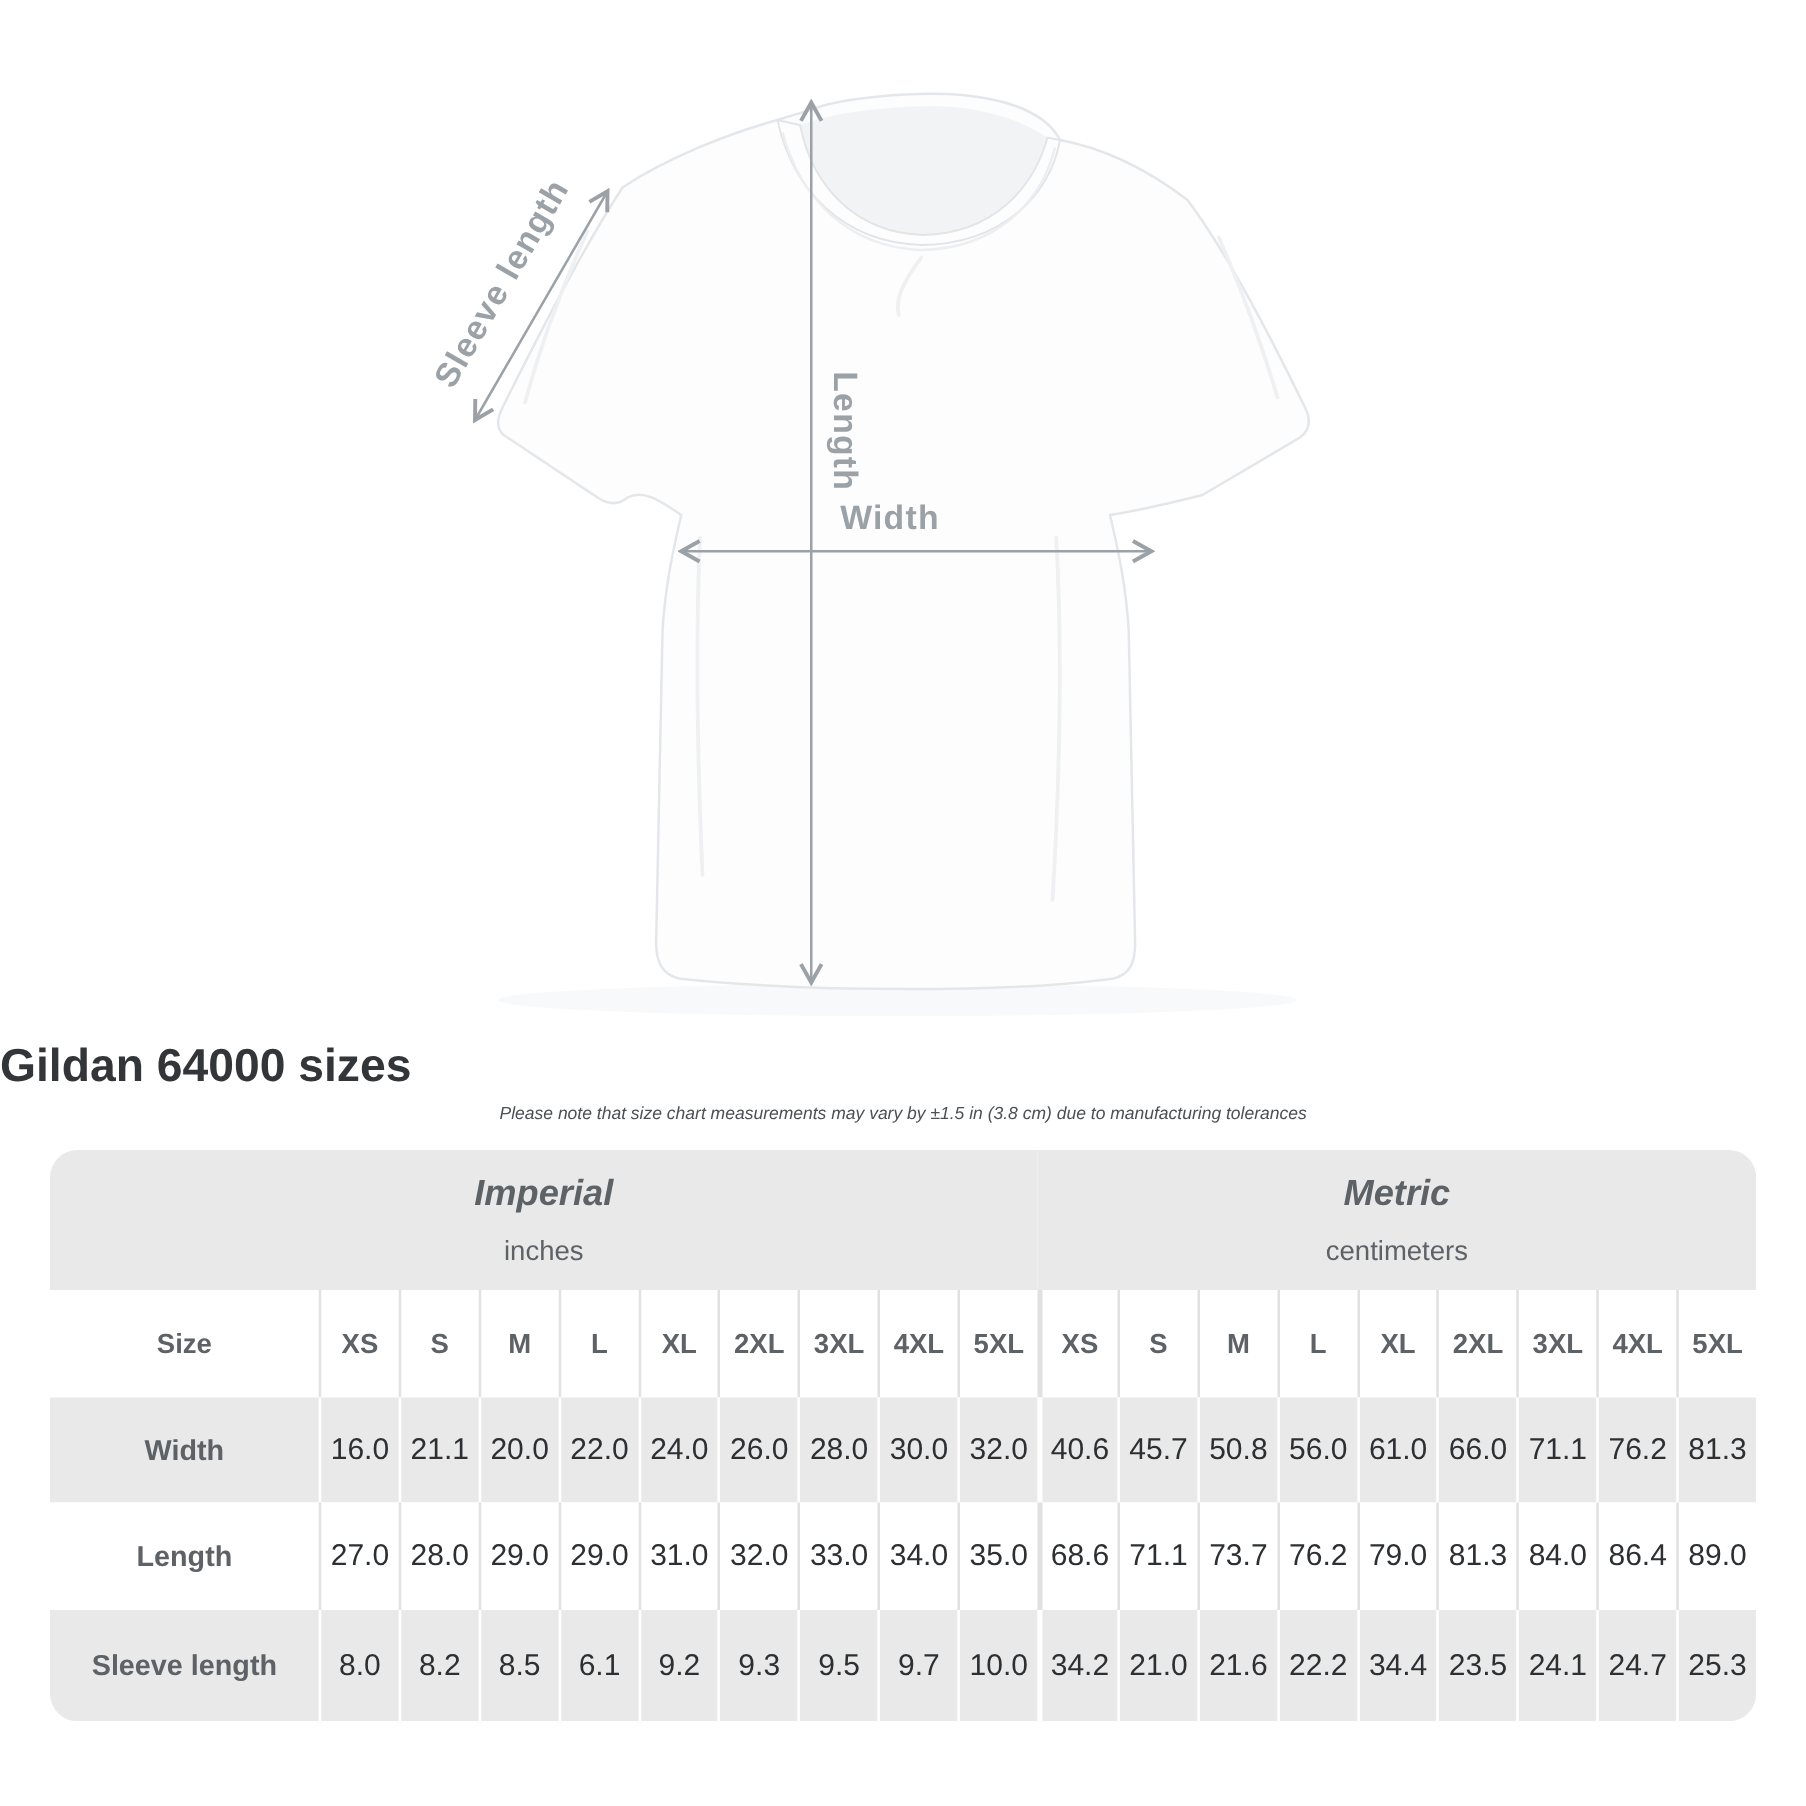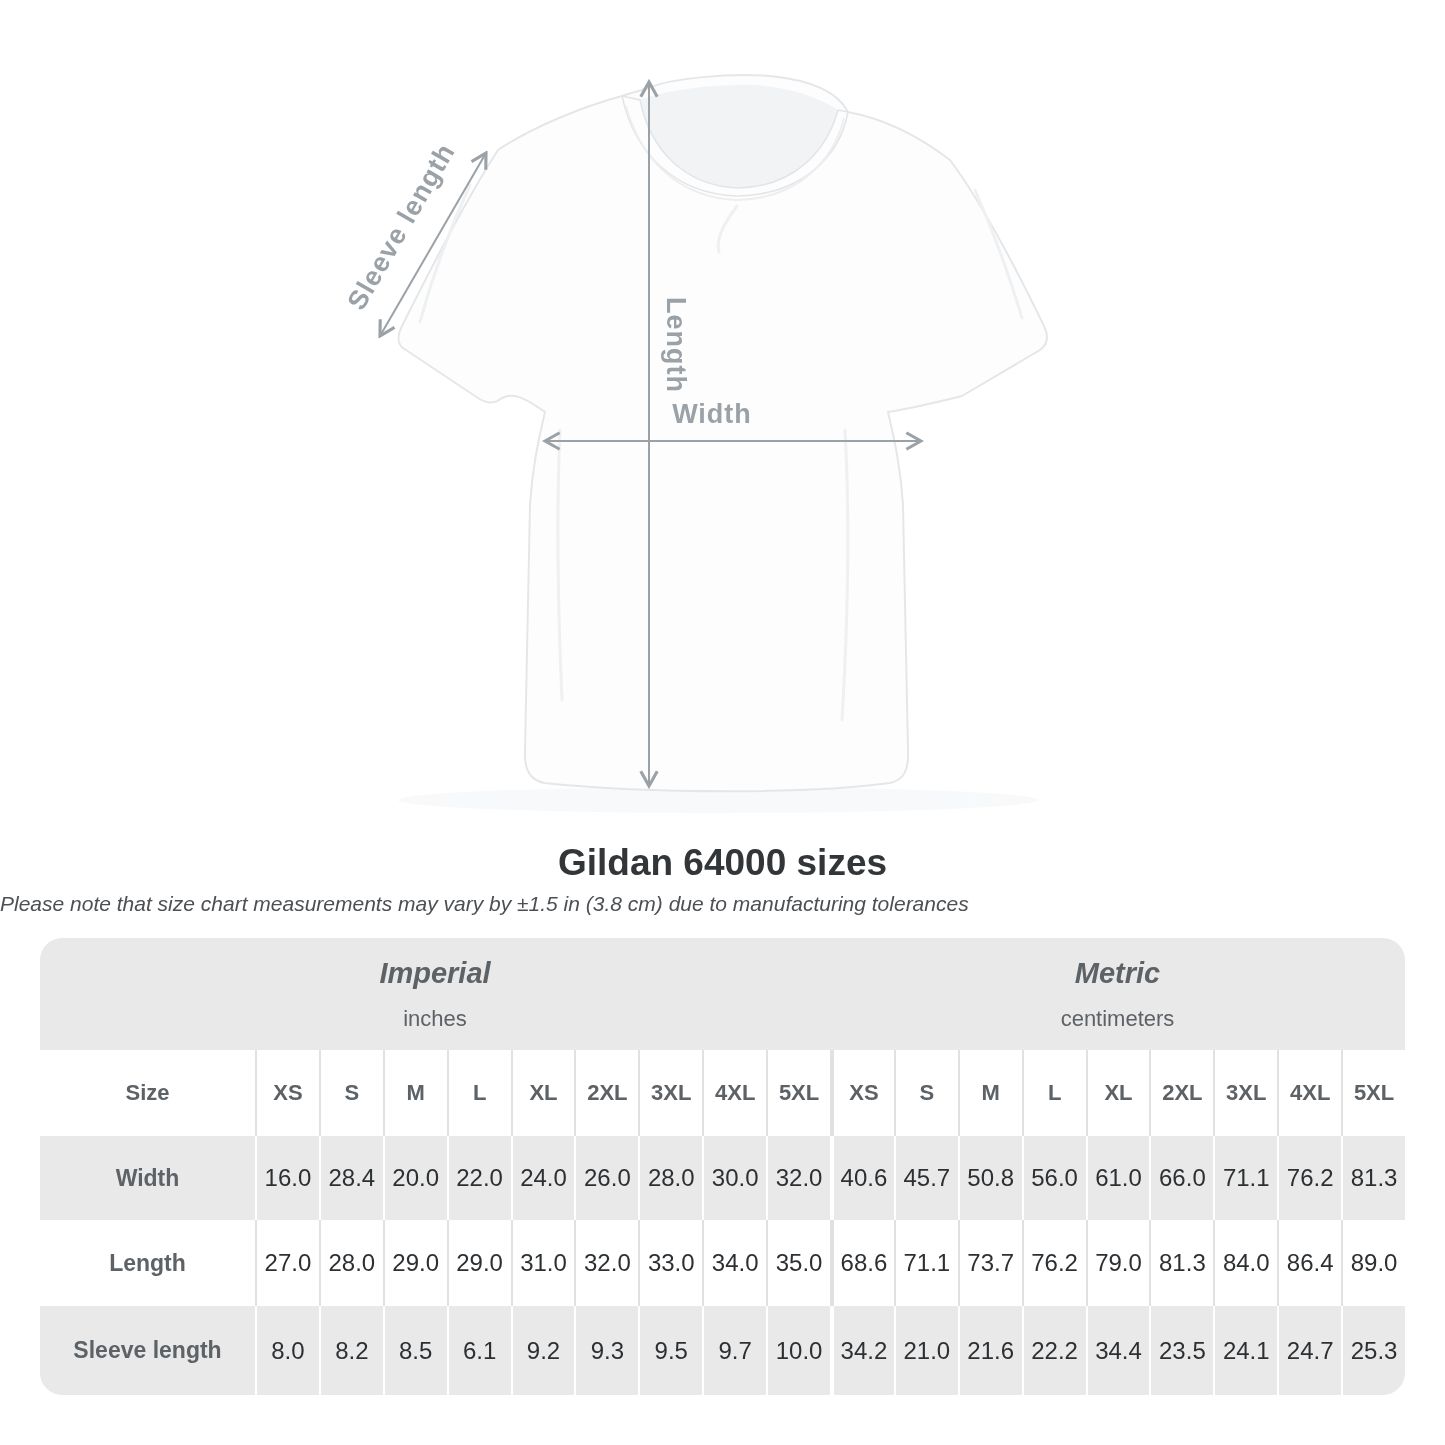--- a/index.html
+++ b/index.html
@@ -9,22 +9,22 @@
   }
   .diagram{width:1445px;height:832px;display:block}
   .shirt{fill:#fdfdfe;stroke:#e4e7ea;stroke-width:2;stroke-linejoin:round}
   .collar-band{fill:#fdfdfe;stroke:#e2e5e8;stroke-width:1.5}
   .neckhole{fill:#f1f3f5}
   .stitch{fill:none;stroke:#eceef0;stroke-width:2}
   .wrk{fill:none;stroke:#eef0f2;stroke-width:3;stroke-linecap:round}
   .shadow{fill:#f3f4f5}
   .mline{stroke:#9aa1a7;stroke-width:2;fill:none}
   .mlabel{fill:#9aa1a7;font-weight:bold;font-size:27px;letter-spacing:1px}
-  .title{font-size:37px;font-weight:bold;color:#333639;text-align:center;margin:10px 0 8px}
-  .subtitle{font-size:21px;font-style:italic;color:#4c5054;margin:0 0 22px}
+  .title{font-size:37px;font-weight:bold;color:#333639;text-align:left;margin:0 0 8px}
+  .subtitle{font-size:14px;font-style:italic;color:#4c5054;text-align:center;margin:0 0 22px}
   .size-table{
     margin:0 40px;border-radius:22px;overflow:hidden;background:#fff;
     display:grid;grid-template-columns:215px repeat(18,1fr);
     grid-template-rows:112px 86px 84px 86px 89px;
   }
   .band-cell{
     background:var(--band,#e9e9e9);
     display:flex;flex-direction:column;justify-content:center;align-items:center;gap:16px;
   }
   .band-imperial{grid-column:1 / 11;grid-row:1}
@@ -135,21 +135,21 @@
     <div class="c head p dv">S</div>
     <div class="c head p dv">M</div>
     <div class="c head p dv">L</div>
     <div class="c head p dv">XL</div>
     <div class="c head p dv">2XL</div>
     <div class="c head p dv">3XL</div>
     <div class="c head p dv">4XL</div>
     <div class="c head p dv">5XL</div>
     <div class="c rowlabel s">Width</div>
     <div class="c val dv s">16.0</div>
-    <div class="c val dv s">28.4</div>
+    <div class="c val dv s">21.1</div>
     <div class="c val dv s">20.0</div>
     <div class="c val dv s">22.0</div>
     <div class="c val dv s">24.0</div>
     <div class="c val dv s">26.0</div>
     <div class="c val dv s">28.0</div>
     <div class="c val dv s">30.0</div>
     <div class="c val dv s">32.0</div>
     <div class="c val dv s grp">40.6</div>
     <div class="c val dv s">45.7</div>
     <div class="c val dv s">50.8</div>

